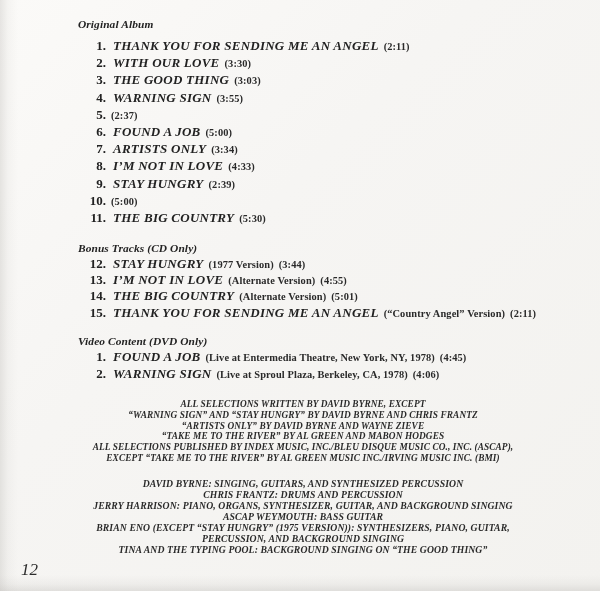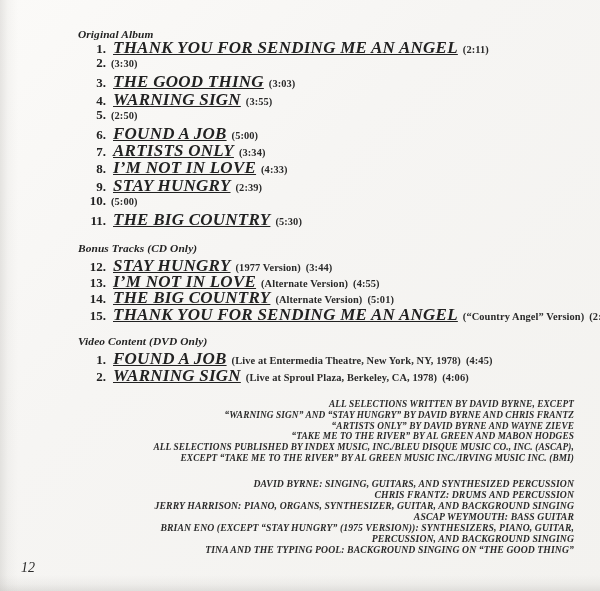--- a/index.html
+++ b/index.html
@@ -28,75 +28,76 @@
   .tl-main .track{height:17.2px;}
   .tl-bonus .track{height:16.2px;}
   .tl-video .track{height:16.8px;}
   .num{
     width:36px;flex:0 0 36px;text-align:right;
     font-weight:bold;font-size:13px;color:#222;
   }
   .title{
     margin-left:7px;
     font-weight:bold;font-style:italic;
-    font-size:17px;letter-spacing:0.25px;color:#222;text-decoration:underline;
+    font-size:13px;letter-spacing:0.25px;color:#222;
   }
   .note,.time{
     margin-left:5px;
     font-weight:bold;font-size:10.4px;letter-spacing:0.1px;color:#2a2a2a;
   }
   .note:empty{margin:0;}
   .credits{
-    position:absolute;left:8px;width:566px;
-    text-align:right;font-weight:bold;font-style:italic;
+    position:absolute;left:20px;width:566px;
+    text-align:center;font-weight:bold;font-style:italic;
     color:#2a2a2a;white-space:nowrap;
   }
   .credits-pub{font-size:9.3px;line-height:10.8px;letter-spacing:0.1px;}
   .credits-pers{font-size:9.7px;line-height:11px;letter-spacing:0.1px;}
   .credits div{white-space:nowrap;}
   .page-number{
     position:absolute;left:21px;top:560px;
-    font-size:14px;font-style:italic;color:#2b2b2b;text-align:center;
+    font-size:17px;font-style:italic;color:#2b2b2b;text-align:center;
   }
 </style>
 </head>
 <body>
 
 <div class="page">
 
-  <div class="sec-header" style="top:28px;">Original Album</div>
+  <div class="sec-header" style="top:18px;">Original Album</div>
 
   <div class="tracklist tl-main" style="top:38px;">
     <div class="track">
         <span class="num">1.</span>
         <span class="title">THANK YOU FOR SENDING ME AN ANGEL</span>
         <span class="note"></span>
         <span class="time">(2:11)</span>
       </div>
     <div class="track">
         <span class="num">2.</span>
+        <span class="title">WITH OUR LOVE</span>
         <span class="note"></span>
         <span class="time">(3:30)</span>
       </div>
     <div class="track">
         <span class="num">3.</span>
         <span class="title">THE GOOD THING</span>
         <span class="note"></span>
         <span class="time">(3:03)</span>
       </div>
     <div class="track">
         <span class="num">4.</span>
         <span class="title">WARNING SIGN</span>
         <span class="note"></span>
         <span class="time">(3:55)</span>
       </div>
     <div class="track">
         <span class="num">5.</span>
         <span class="note"></span>
-        <span class="time">(2:50)</span>
+        <span class="time">(2:37)</span>
       </div>
     <div class="track">
         <span class="num">6.</span>
         <span class="title">FOUND A JOB</span>
         <span class="note"></span>
         <span class="time">(5:00)</span>
       </div>
     <div class="track">
         <span class="num">7.</span>
         <span class="title">ARTISTS ONLY</span>

